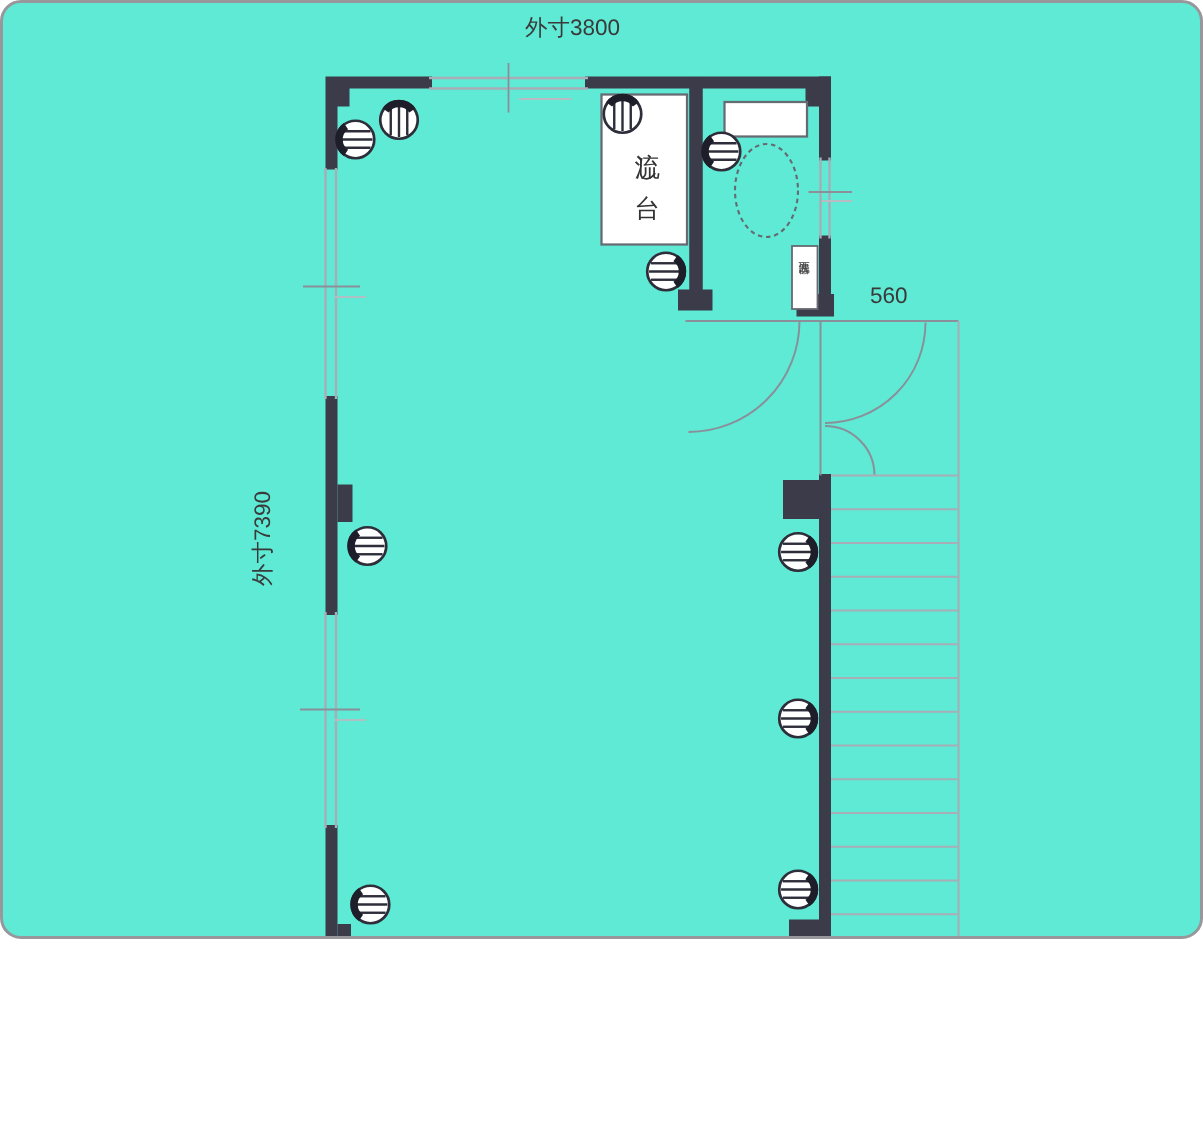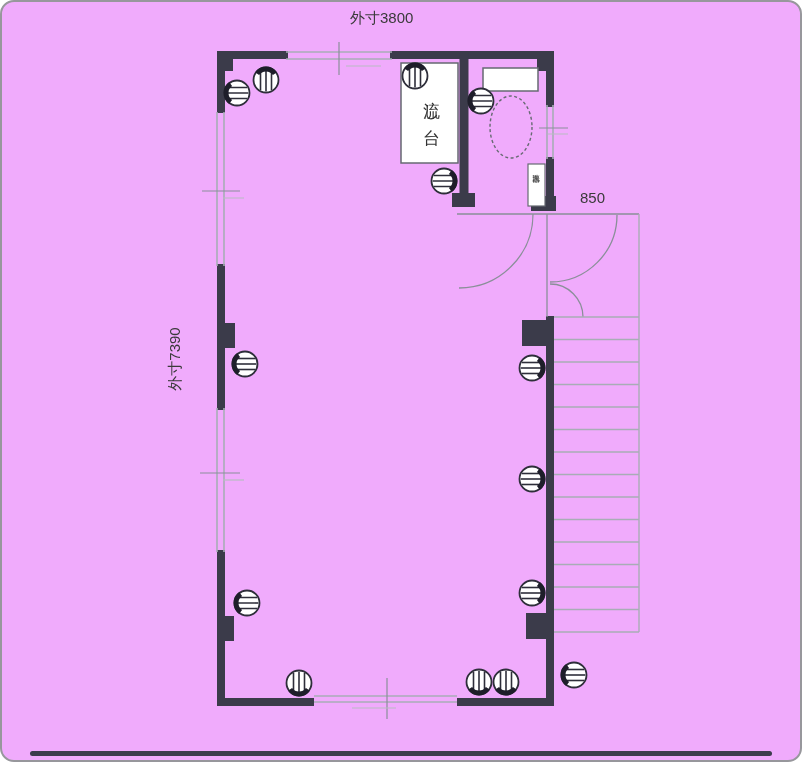--- a/index.html
+++ b/index.html
@@ -1,18 +1,18 @@
 <!DOCTYPE html>
 <html><head>
 <meta charset="utf-8">
 <style>
   html,body{margin:0;padding:0;background:#fff;}
   .canvas{
-    position:relative;width:802px;height:762px;box-sizing:border-box;
-    background:#f0abfc;border:2px solid #97979c;border-radius:14px;overflow:hidden;
+    position:relative;width:802px;height:626px;box-sizing:border-box;
+    background:#5eead4;border:2px solid #97979c;border-radius:14px;overflow:hidden;
     font-family:"Liberation Sans",sans-serif;color:#3a3a3a;
   }
   svg{position:absolute;left:0;top:0;}
   .lbl{position:absolute;white-space:nowrap;color:#3a3a3a;}
   .dim-top{left:348px;top:7px;font-size:15px;}
   .dim-left{left:112px;top:349px;width:120px;height:16px;text-align:center;
             transform:rotate(-90deg);font-size:15px;}
   .dim-entry{left:578px;top:187px;font-size:15px;}
   .sink-label{left:421px;top:86px;font-size:17px;letter-spacing:4px;color:#333;
               writing-mode:vertical-rl;text-orientation:upright;line-height:1;}
@@ -203,18 +203,18 @@
           <line y1="669.9750278396782" y2="690.0249721603218" x1="498.5" x2="498.5" stroke="#2e2e3a" stroke-width="1.6"></line>
           <line y1="668.7" y2="691.3" x1="504" x2="504" stroke="#2e2e3a" stroke-width="1.6"></line>
           <line y1="669.9750278396782" y2="690.0249721603218" x1="509.5" x2="509.5" stroke="#2e2e3a" stroke-width="1.6"></line>
           <path d="M 512.9475705526831 686.3985139841027 A 11 11 0 0 1 495.0524294473169 686.3985139841027" stroke="#1e1e2a" stroke-width="5" fill="none"></path>
         </g>
       </g>
   </svg>
 
   <div class="lbl dim-top">外寸3800</div>
   <div class="lbl dim-left">外寸7390</div>
-  <div class="lbl dim-entry">850</div>
+  <div class="lbl dim-entry">560</div>
   <div class="lbl sink-label">流し台</div>
   <div class="lbl washbasin-label">洗面器</div>
 
   <div class="bottom-bar"></div>
 </div>
 
 </body></html>

